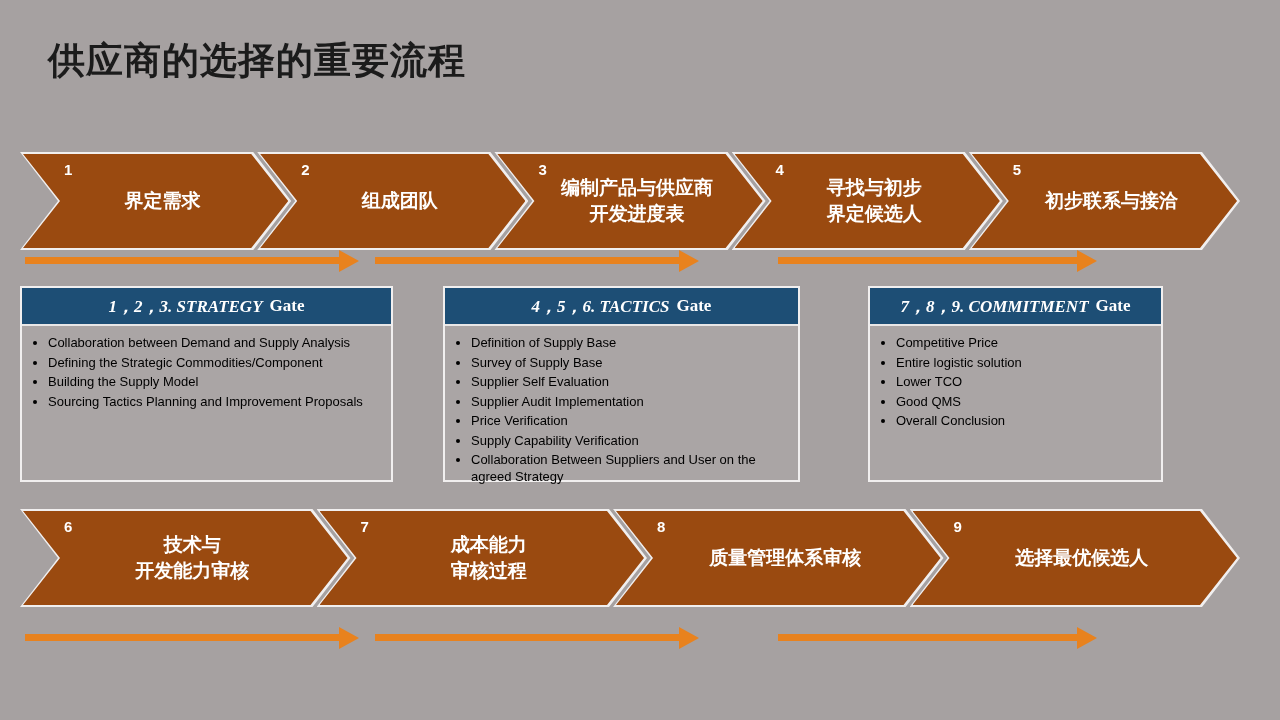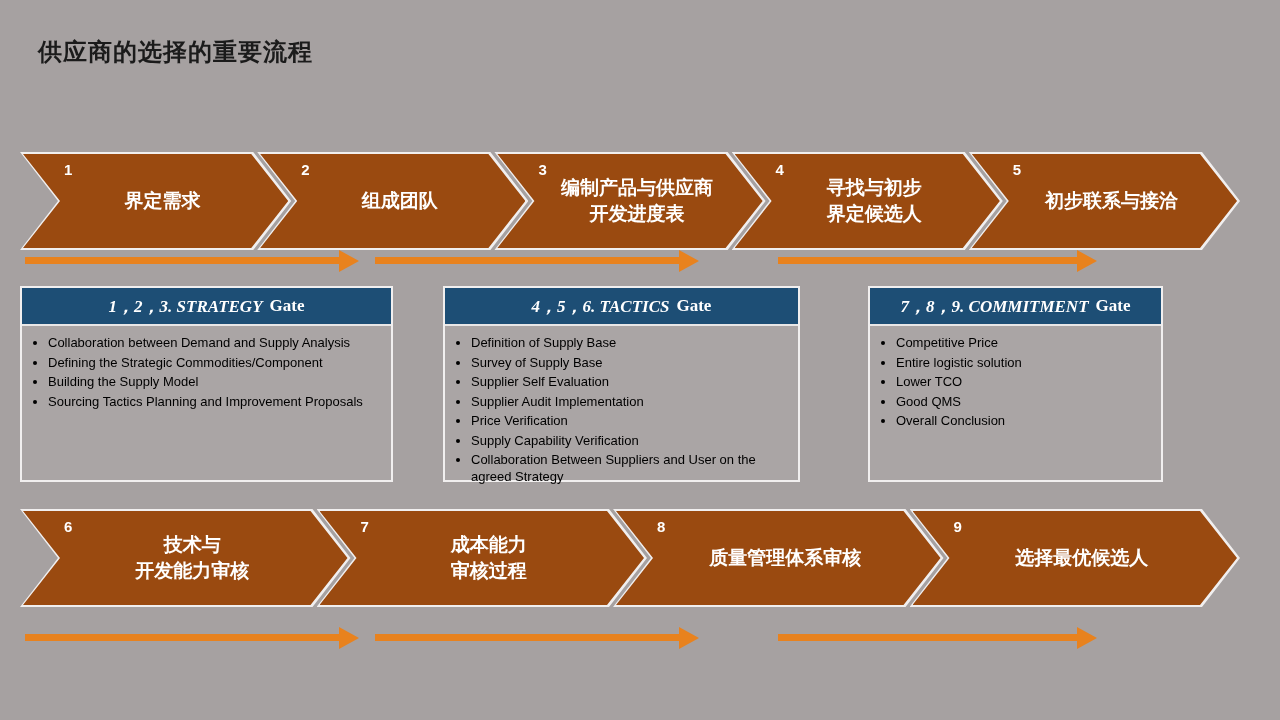--- a/index.html
+++ b/index.html
@@ -7,23 +7,23 @@
   body {
     width: 1280px; height: 720px;
     background: #a6a1a1;
     font-family: "Liberation Sans", sans-serif;
     position: relative;
     overflow: hidden;
   }
   .slide { position: absolute; inset: 0; }
 
   .title {
-    position: absolute; left: 38px; top: 36px;
+    position: absolute; left: 48px; top: 36px;
     margin: 0;
-    font-size: 24px; font-weight: bold; color: #1b1b1b;
+    font-size: 37px; font-weight: bold; color: #1b1b1b;
     letter-spacing: 1px;
   }
 
   
   .chevron-row {
     position: absolute; left: 20px; width: 1220px; height: 98px;
     display: flex;
   }
   .row-top { top: 152px; }
   .row-bottom { top: 509px; }

